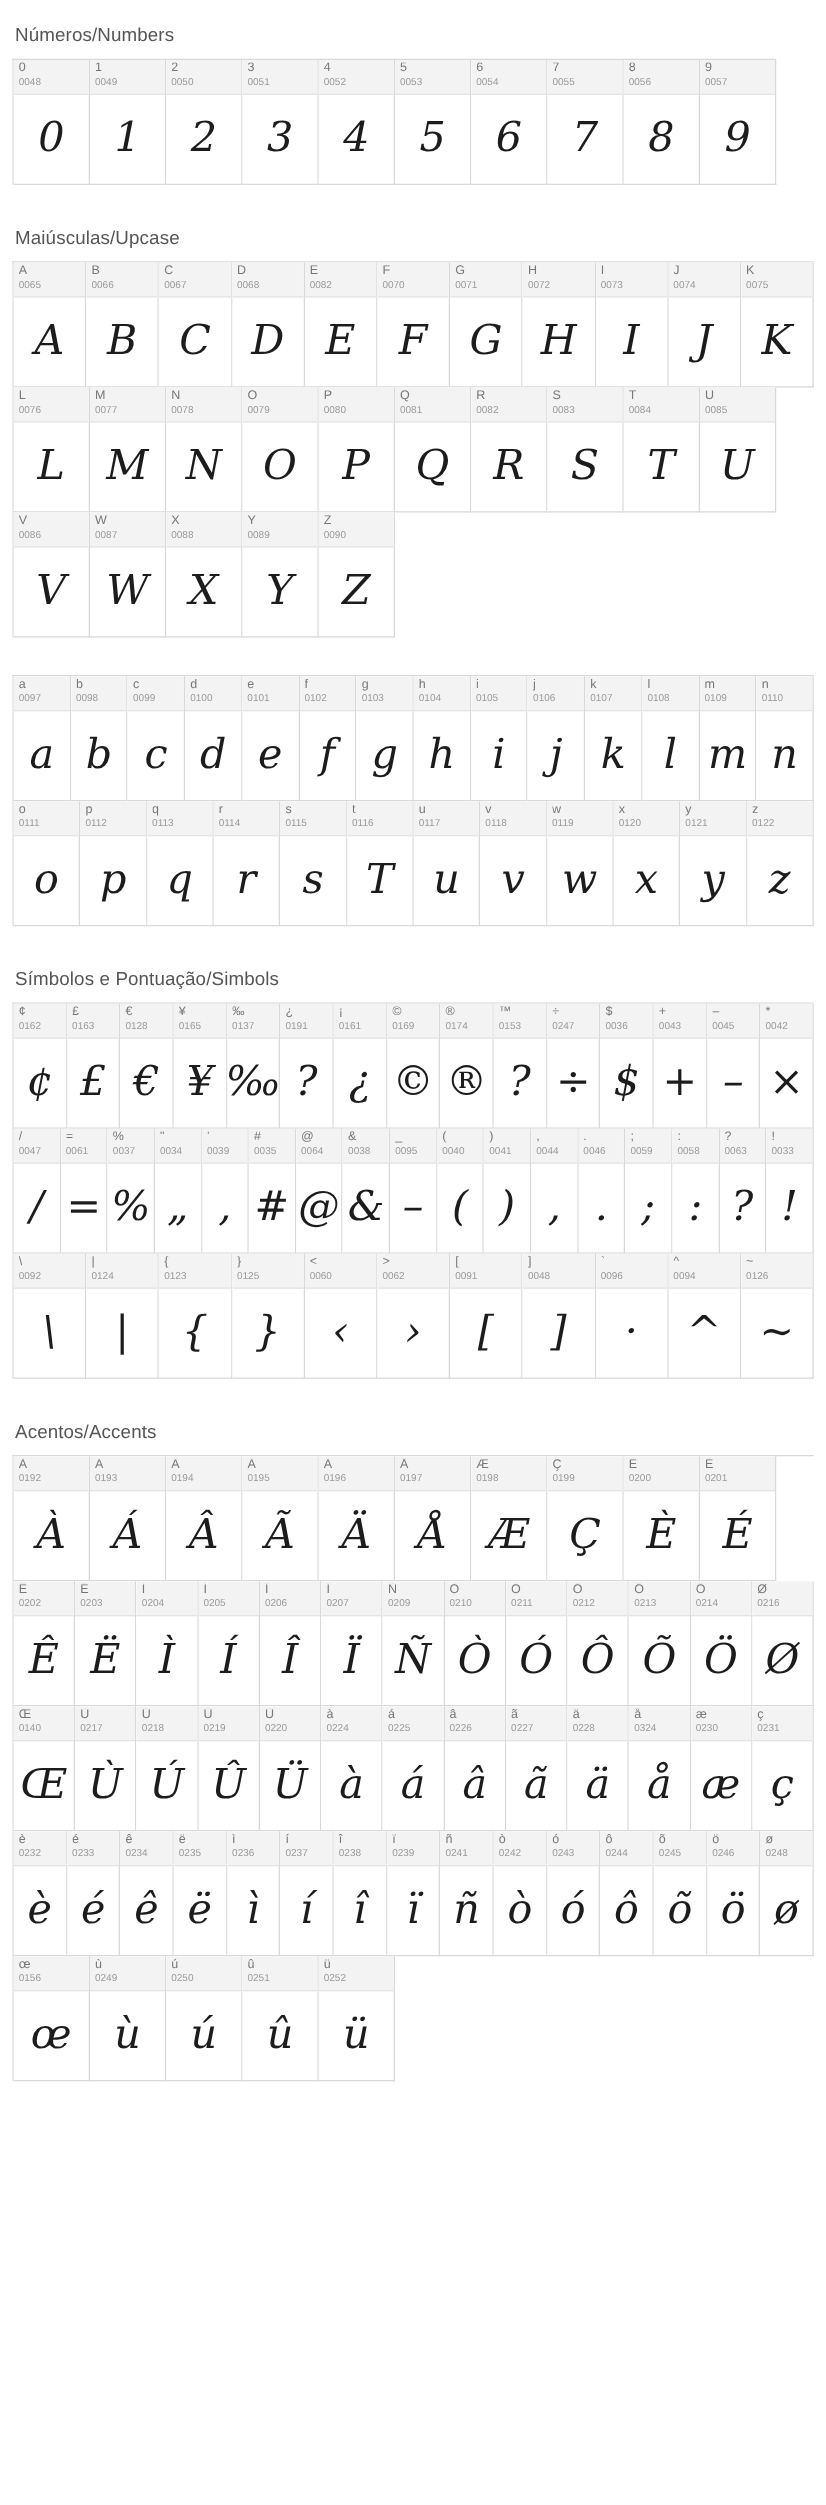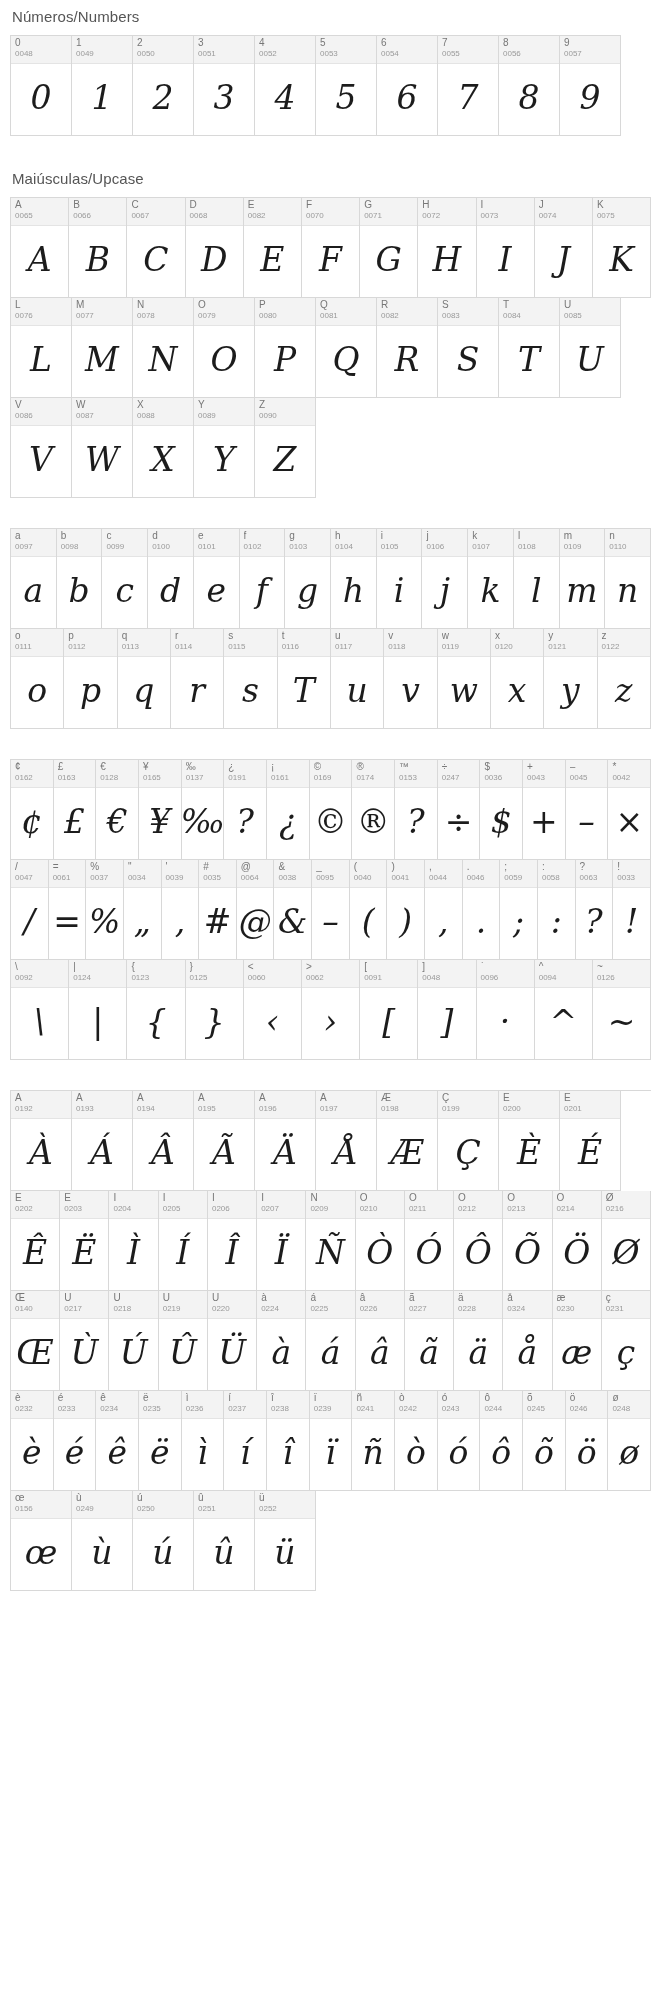--- a/index.html
+++ b/index.html
@@ -8,21 +8,21 @@
     background: #ffffff;
     font-family: "Liberation Sans", sans-serif;
   }
   body {
     width: 661px;
     min-height: 2004px;
     padding: 0 0 20px 0;
   }
   .page {
     width: 555px;
-    padding: 4px 10px;
+    padding: 16px 10px;
   }
   .section-title {
     font-size: 15px;
     color: #555555;
     font-weight: normal;
     margin: 0 0 10px 2px;
     padding-top: 4px;
     letter-spacing: 0.1px;
   }
   .section {
@@ -546,20 +546,21 @@
               <div class="meta">
                 <span class="ch">z</span>
                 <span class="code">0122</span>
               </div>
               <div class="big">z</div>
             </div>
           </div>
         </div>
       </div>
       <div class="section">
+        <div class="section-title">Símbolos e Pontuação/Simbols</div>
         <div class="glyph-rows">
           <div class="glyph-row">
             <div class="cell">
               <div class="meta">
                 <span class="ch">¢</span>
                 <span class="code">0162</span>
               </div>
               <div class="big">¢</div>
             </div>
             <div class="cell">
@@ -857,20 +858,21 @@
               <div class="meta">
                 <span class="ch">~</span>
                 <span class="code">0126</span>
               </div>
               <div class="big">~</div>
             </div>
           </div>
         </div>
       </div>
       <div class="section">
+        <div class="section-title">Acentos/Accents</div>
         <div class="glyph-rows">
           <div class="glyph-row">
             <div class="cell">
               <div class="meta">
                 <span class="ch">À</span>
                 <span class="code">0192</span>
               </div>
               <div class="big">À</div>
             </div>
             <div class="cell">

